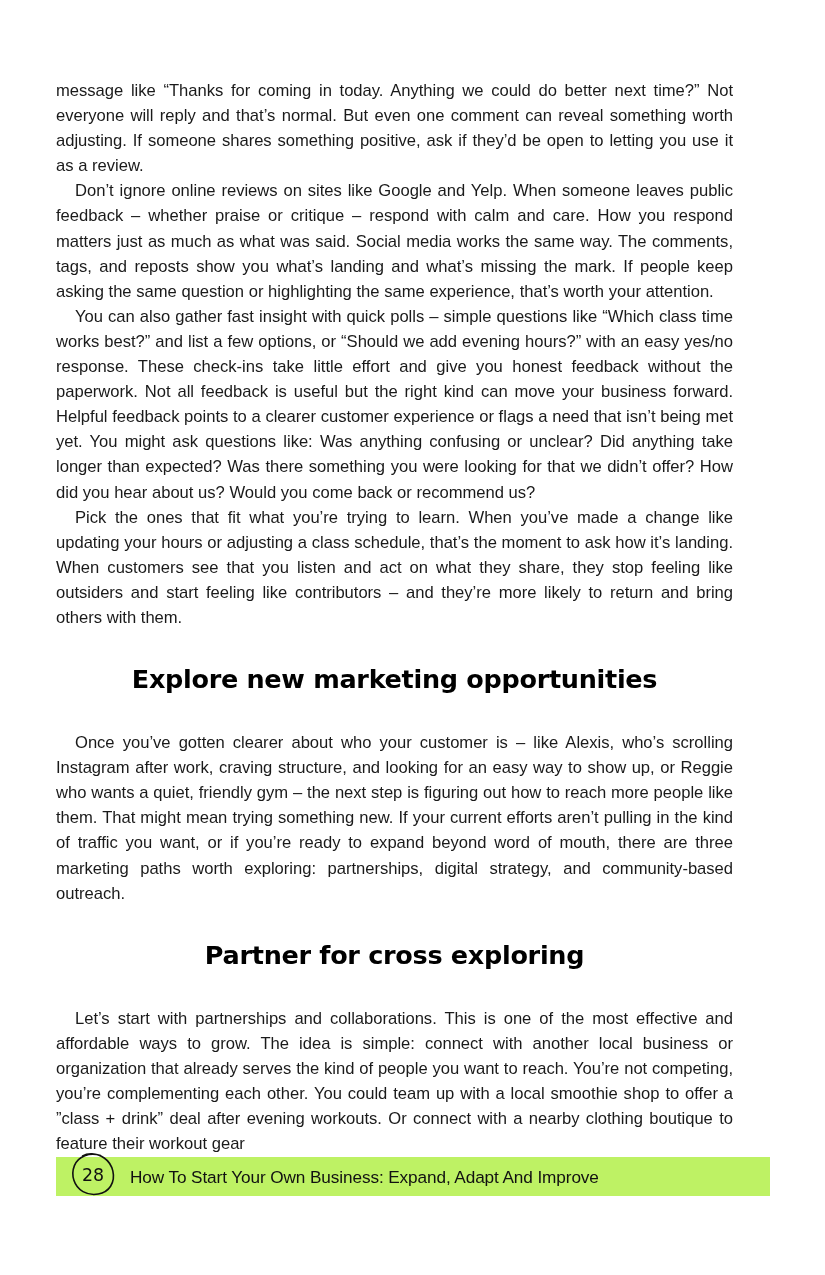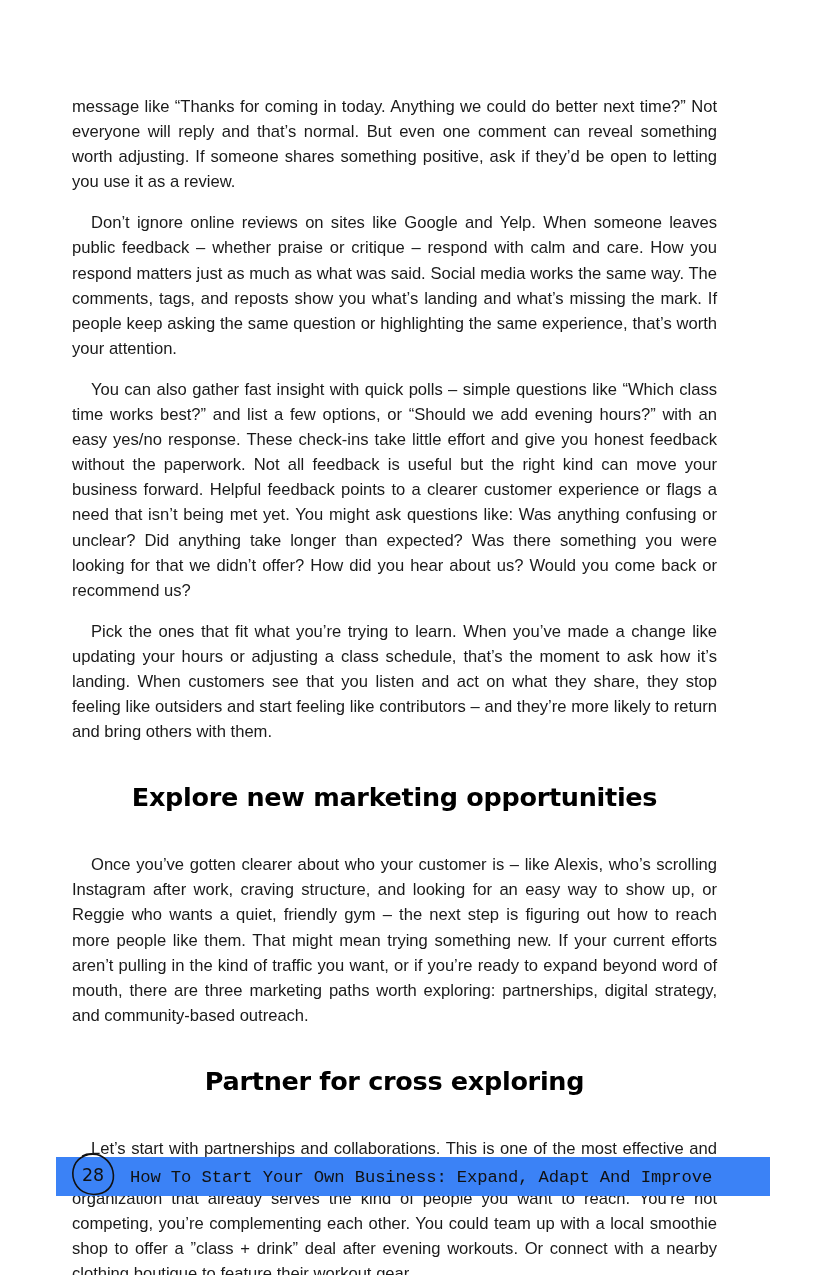--- a/index.html
+++ b/index.html
@@ -25,36 +25,36 @@
   }
 
   .content {
     position: absolute;
     left: 56px;
     top: 78px;
     width: 677px;
   }
 
   p.body-par {
-    margin: 16px;
+    margin: 0;
     font-size: 16.6px;
     line-height: 25.1px;
     text-align: justify;
     text-indent: 19px;
     letter-spacing: -0.02px;
     word-spacing: 0.1px;
     -webkit-font-smoothing: antialiased;
   }
 
   p.body-par.first {
     text-indent: 0;
   }
 
   h2.section-heading {
-    margin: 0;
+    margin: 12px;
     font-family: "DejaVu Sans", sans-serif;
     font-weight: bold;
     font-size: 25.5px;
     line-height: 30px;
     text-align: center;
     letter-spacing: -0.3px;
     color: #000000;
   }
 
   .gap-before-heading { height: 22px; }
@@ -62,29 +62,29 @@
   .gap-before-heading-2 { height: 22px; }
   .gap-after-heading-2  { height: 24px; }
 
   
   .footer {
     position: absolute;
     left: 56px;
     top: 1157px;
     width: 714px;
     height: 39px;
-    background: #3b82f6;
+    background: #bef264;
   }
 
   .footer-title {
     position: absolute;
     left: 74px;
     top: 50%;
     transform: translateY(-50%);
-    font-family: Liberation Mono, monospace;
+    font-family: Liberation Sans, sans-serif;
     font-size: 17.2px;
     letter-spacing: -0.1px;
     color: #111111;
     white-space: nowrap;
   }
 
   .page-number-badge {
     position: absolute;
     left: 6px;
     top: -14px;

